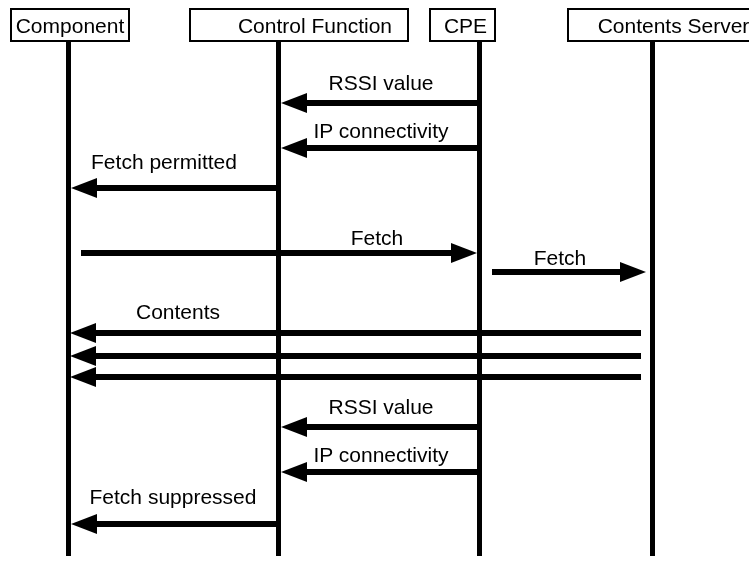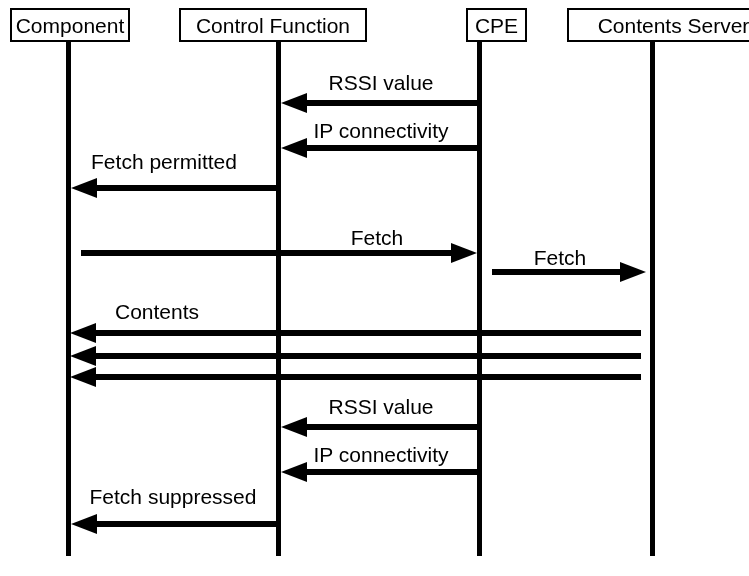--- a/index.html
+++ b/index.html
@@ -24,24 +24,24 @@
     font-size:21px;line-height:24px;white-space:nowrap;}
 </style>
 </head>
 <body>
 
 <div id="stage">
 
   <div class="actor-box" style="left:10px;width:116px;">
       <span>Component</span>
     </div>
-  <div class="actor-box" style="left:179px;width:184px;">
+  <div class="actor-box" style="left:189px;width:184px;padding-left:32px;">
       <span>Control Function</span>
     </div>
-  <div class="actor-box" style="left:466px;width:57px;">
+  <div class="actor-box" style="left:429px;width:57px;padding-left:6px;">
       <span>CPE</span>
     </div>
   <div class="actor-box" style="left:567px;width:161px;padding-left:24px;">
       <span>Contents Server</span>
     </div>
 
   <div class="lifeline" style="left:66px;"></div>
   <div class="lifeline" style="left:276px;"></div>
   <div class="lifeline" style="left:477px;"></div>
   <div class="lifeline" style="left:650px;"></div>
@@ -59,21 +59,21 @@
   <div class="shaft" style="left:93px;top:185px;width:185px;"></div>
 
   <div class="msg-label" style="left:377px;top:226px;">Fetch</div>
   <div class="shaft" style="left:81px;top:250px;width:372px;"></div>
   <div class="head-right" style="left:451px;top:243px;"></div>
 
   <div class="msg-label" style="left:560px;top:246px;">Fetch</div>
   <div class="shaft" style="left:492px;top:269px;width:130px;"></div>
   <div class="head-right" style="left:620px;top:262px;"></div>
 
-  <div class="msg-label" style="left:157px;top:300px;text-align:center;">Contents</div>
+  <div class="msg-label" style="left:178px;top:300px;text-align:center;">Contents</div>
   <div class="head-left" style="left:70px;top:323px;"></div>
   <div class="shaft" style="left:92px;top:330px;width:549px;"></div>
   <div class="head-left" style="left:70px;top:346px;"></div>
   <div class="shaft" style="left:92px;top:353px;width:549px;"></div>
   <div class="head-left" style="left:70px;top:367px;"></div>
   <div class="shaft" style="left:92px;top:374px;width:549px;"></div>
 
   <div class="msg-label" style="left:381px;top:395px;">RSSI value</div>
   <div class="head-left" style="left:281px;top:417px;"></div>
   <div class="shaft" style="left:303px;top:424px;width:176px;"></div>

